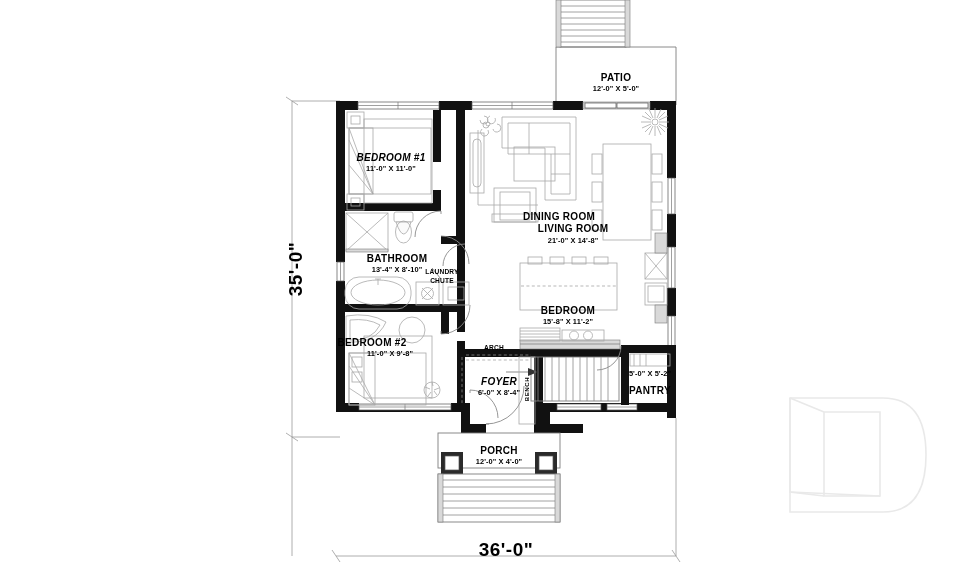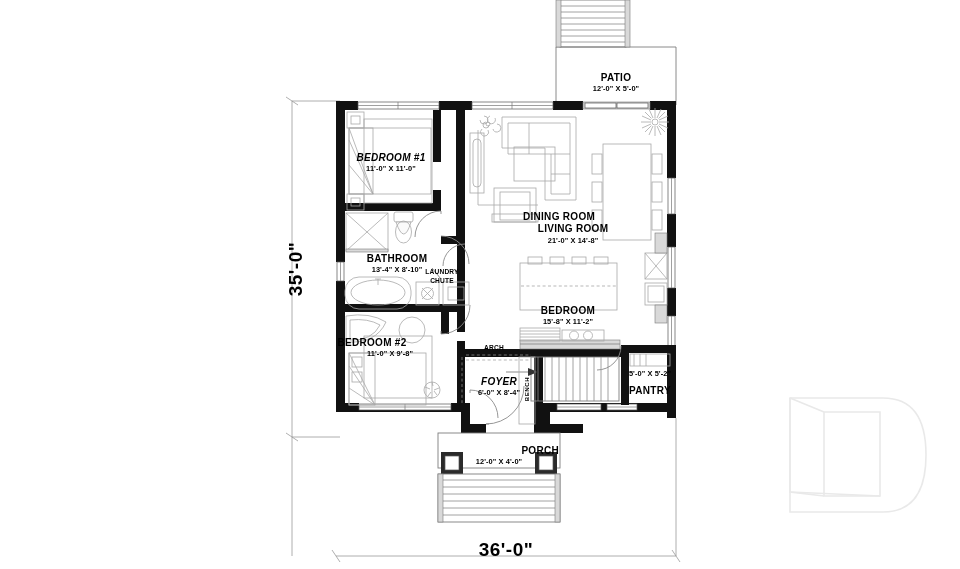--- a/index.html
+++ b/index.html
@@ -422,19 +422,19 @@
   <div class="lbl room-name" style="left:621px;top:357px;width:58px;margin-top:28px;">PANTRY</div>
   <div class="lbl room-dim" style="left:621px;top:369px;width:58px;">5'-0" X 5'-2"</div>
 
   <div class="lbl room-name" style="left:464px;top:376px;width:70px;font-style:italic;">FOYER</div>
   <div class="lbl room-dim" style="left:464px;top:388px;width:70px;">6'-0" X 8'-4"</div>
 
   <div class="lbl tiny-note" style="left:472px;top:344px;width:44px;">ARCH</div>
 
   <div class="lbl bench-lbl" style="left:505px;top:386px;width:44px;">BENCH</div>
 
-  <div class="lbl room-name" style="left:461px;top:445px;width:98px;text-align:right;">PORCH</div>
+  <div class="lbl room-name" style="left:450px;top:445px;width:98px;">PORCH</div>
   <div class="lbl room-dim" style="left:450px;top:457px;width:98px;">12'-0" X 4'-0"</div>
 
   <div class="lbl dim-main dim-vert" style="left:243px;top:258px;width:106px;">35'-0"</div>
   <div class="lbl dim-main" style="left:453px;top:539px;width:106px;">36'-0"</div>
 
 </div>
 
 </body></html>

